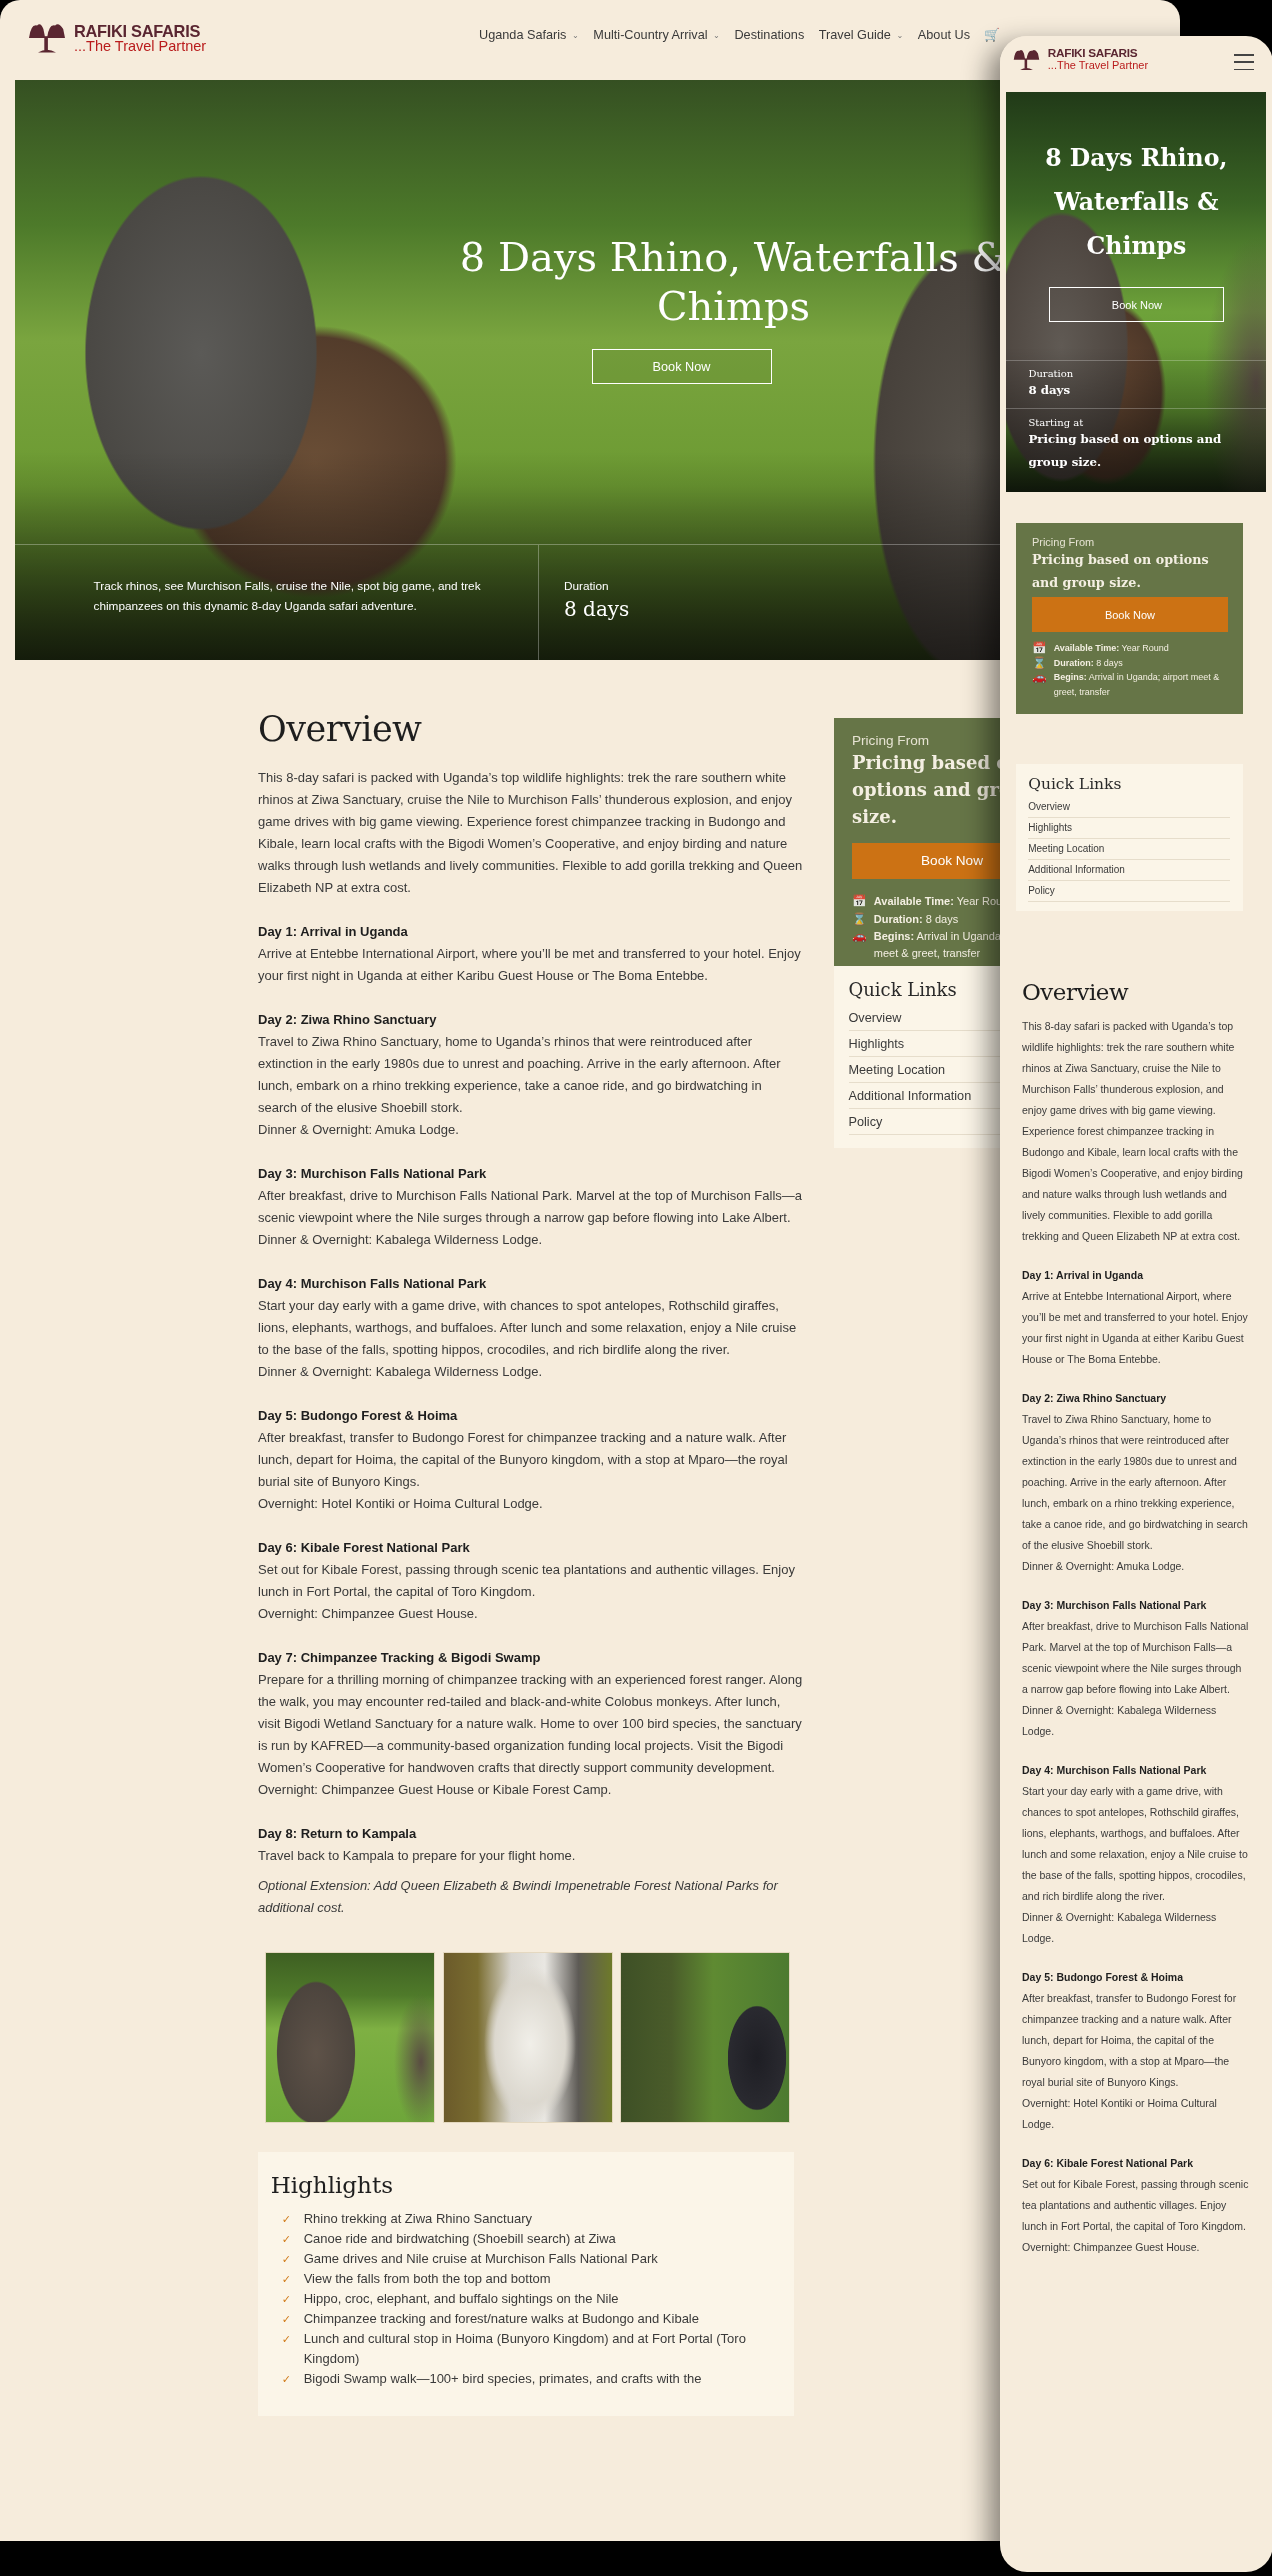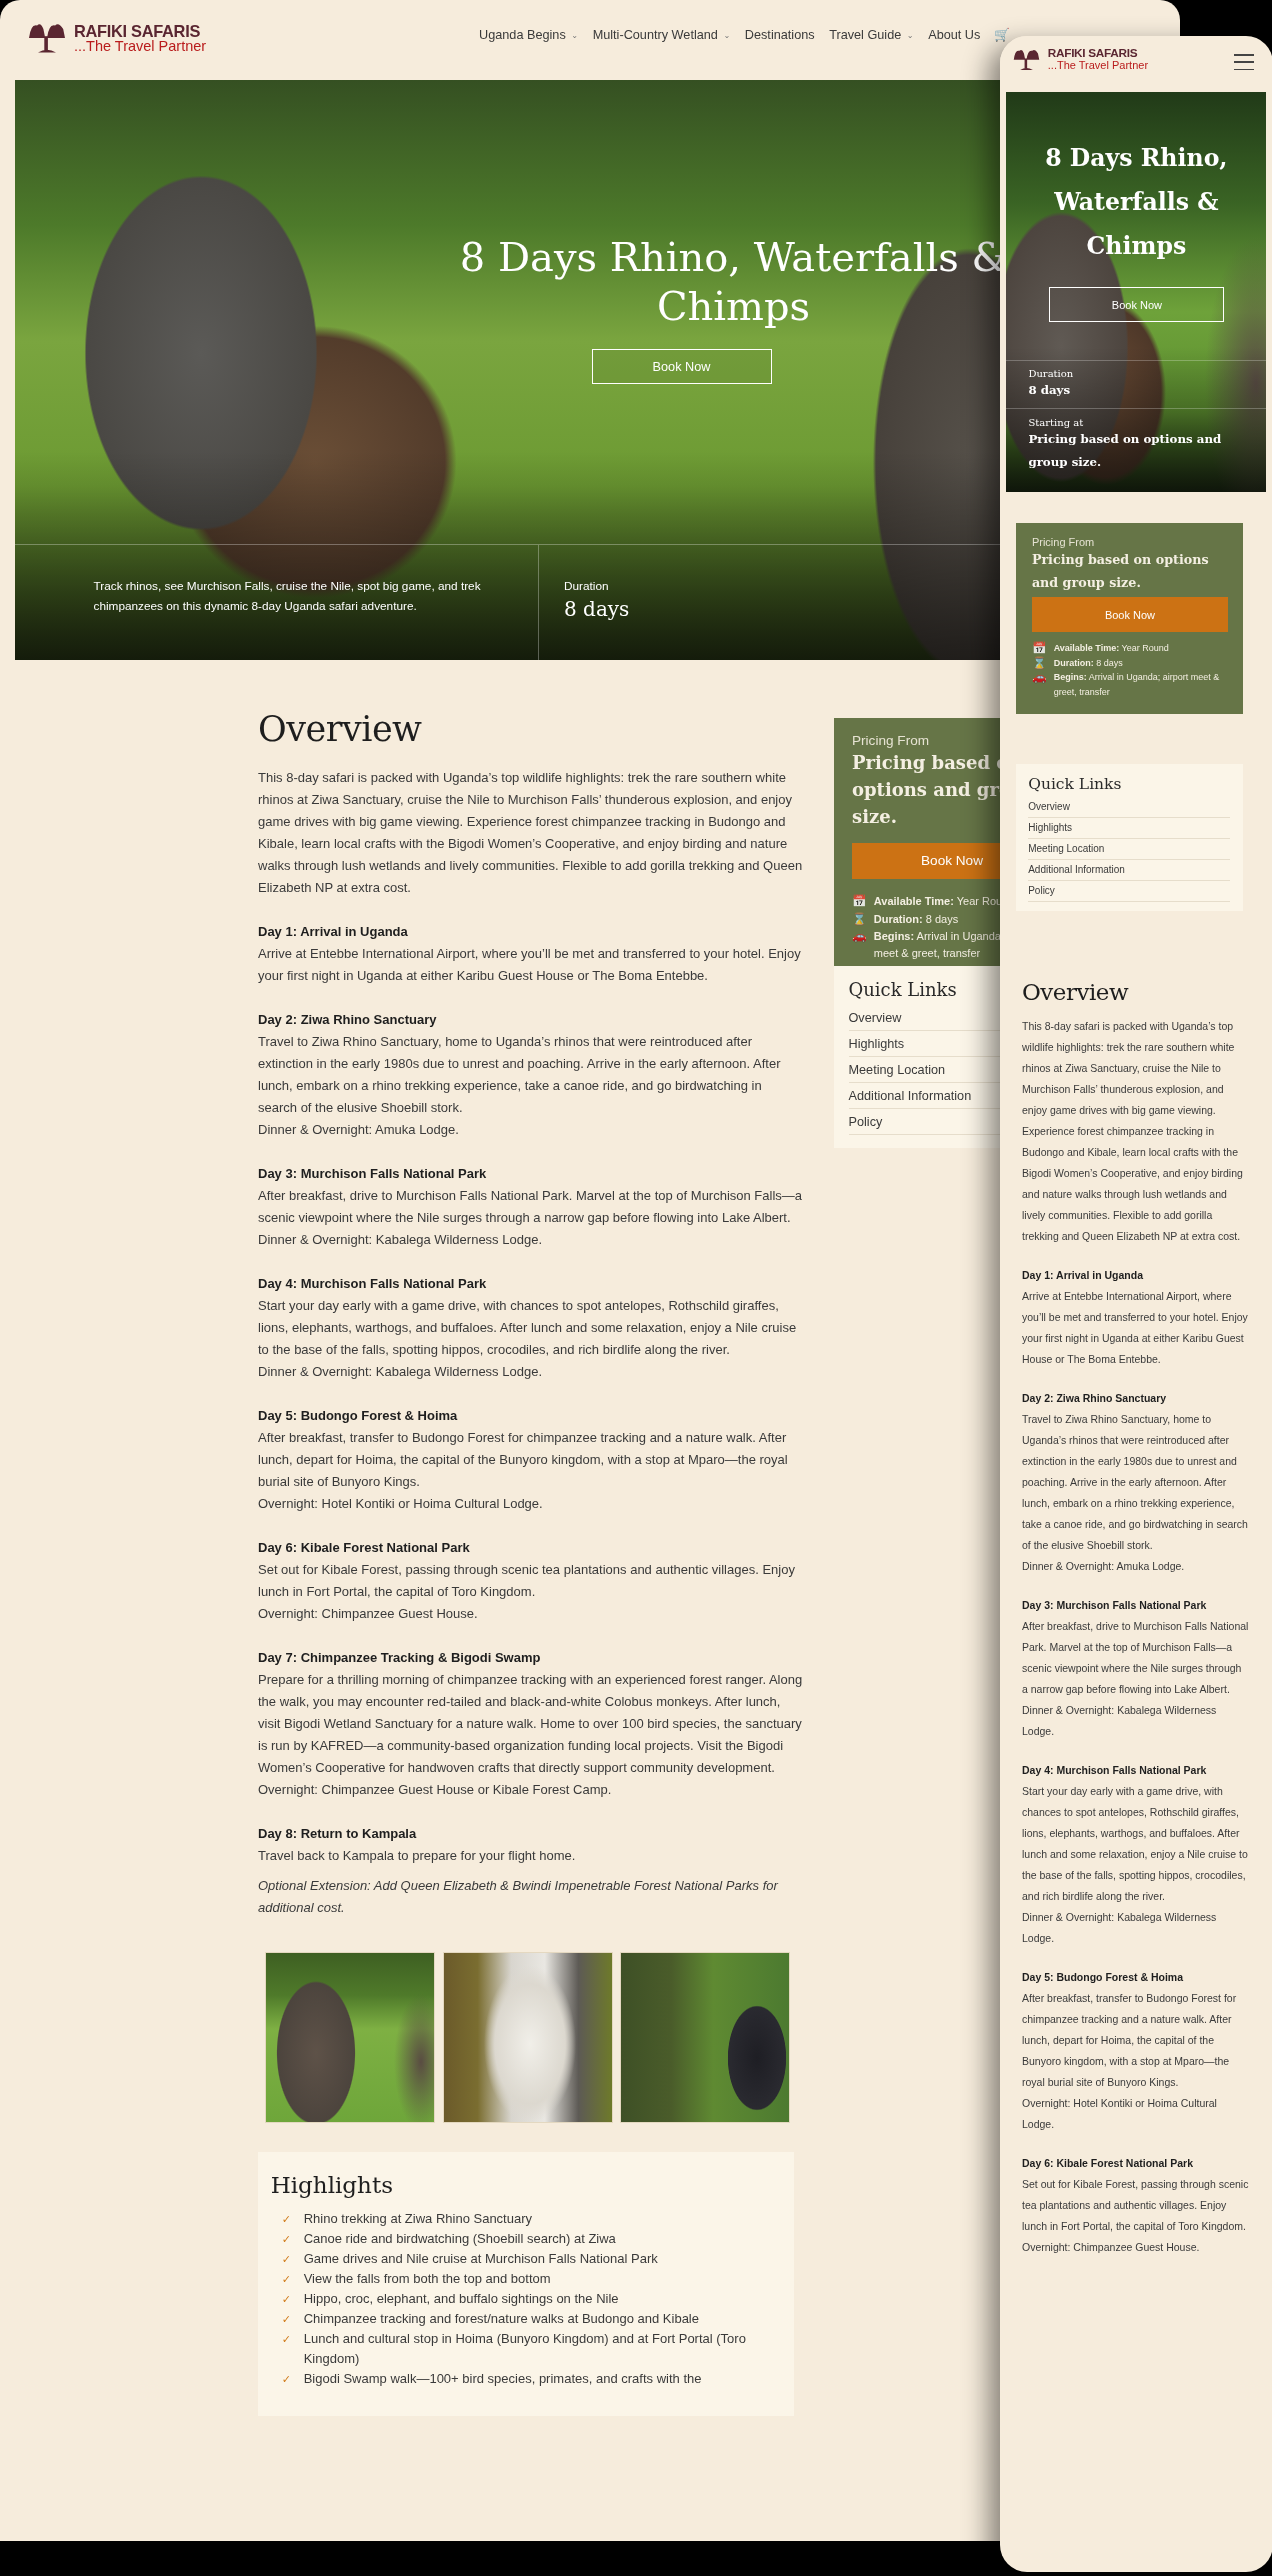--- a/index.html
+++ b/index.html
@@ -113,25 +113,25 @@
           <rect x="19" y="18" width="4" height="16" fill="#5a2631"></rect>
           <path d="M12 36 Q22 30 32 36 Z" fill="#5a2631"></path>
         </svg>
       <div class="logo-text">
         <div class="logo-name">RAFIKI SAFARIS</div>
         <div class="logo-tag">...The Travel Partner</div>
       </div>
     </div>
     <nav class="nav">
       <div class="nav-item">
-          <span>Uganda Begins</span>
+          <span>Uganda Safaris</span>
           <span class="chev">⌄</span>
         </div>
       <div class="nav-item">
-          <span>Multi-Country Wetland</span>
+          <span>Multi-Country Arrival</span>
           <span class="chev">⌄</span>
         </div>
       <div class="nav-item">
           <span>Destinations</span>
         </div>
       <div class="nav-item">
           <span>Travel Guide</span>
           <span class="chev">⌄</span>
         </div>
       <div class="nav-item">

